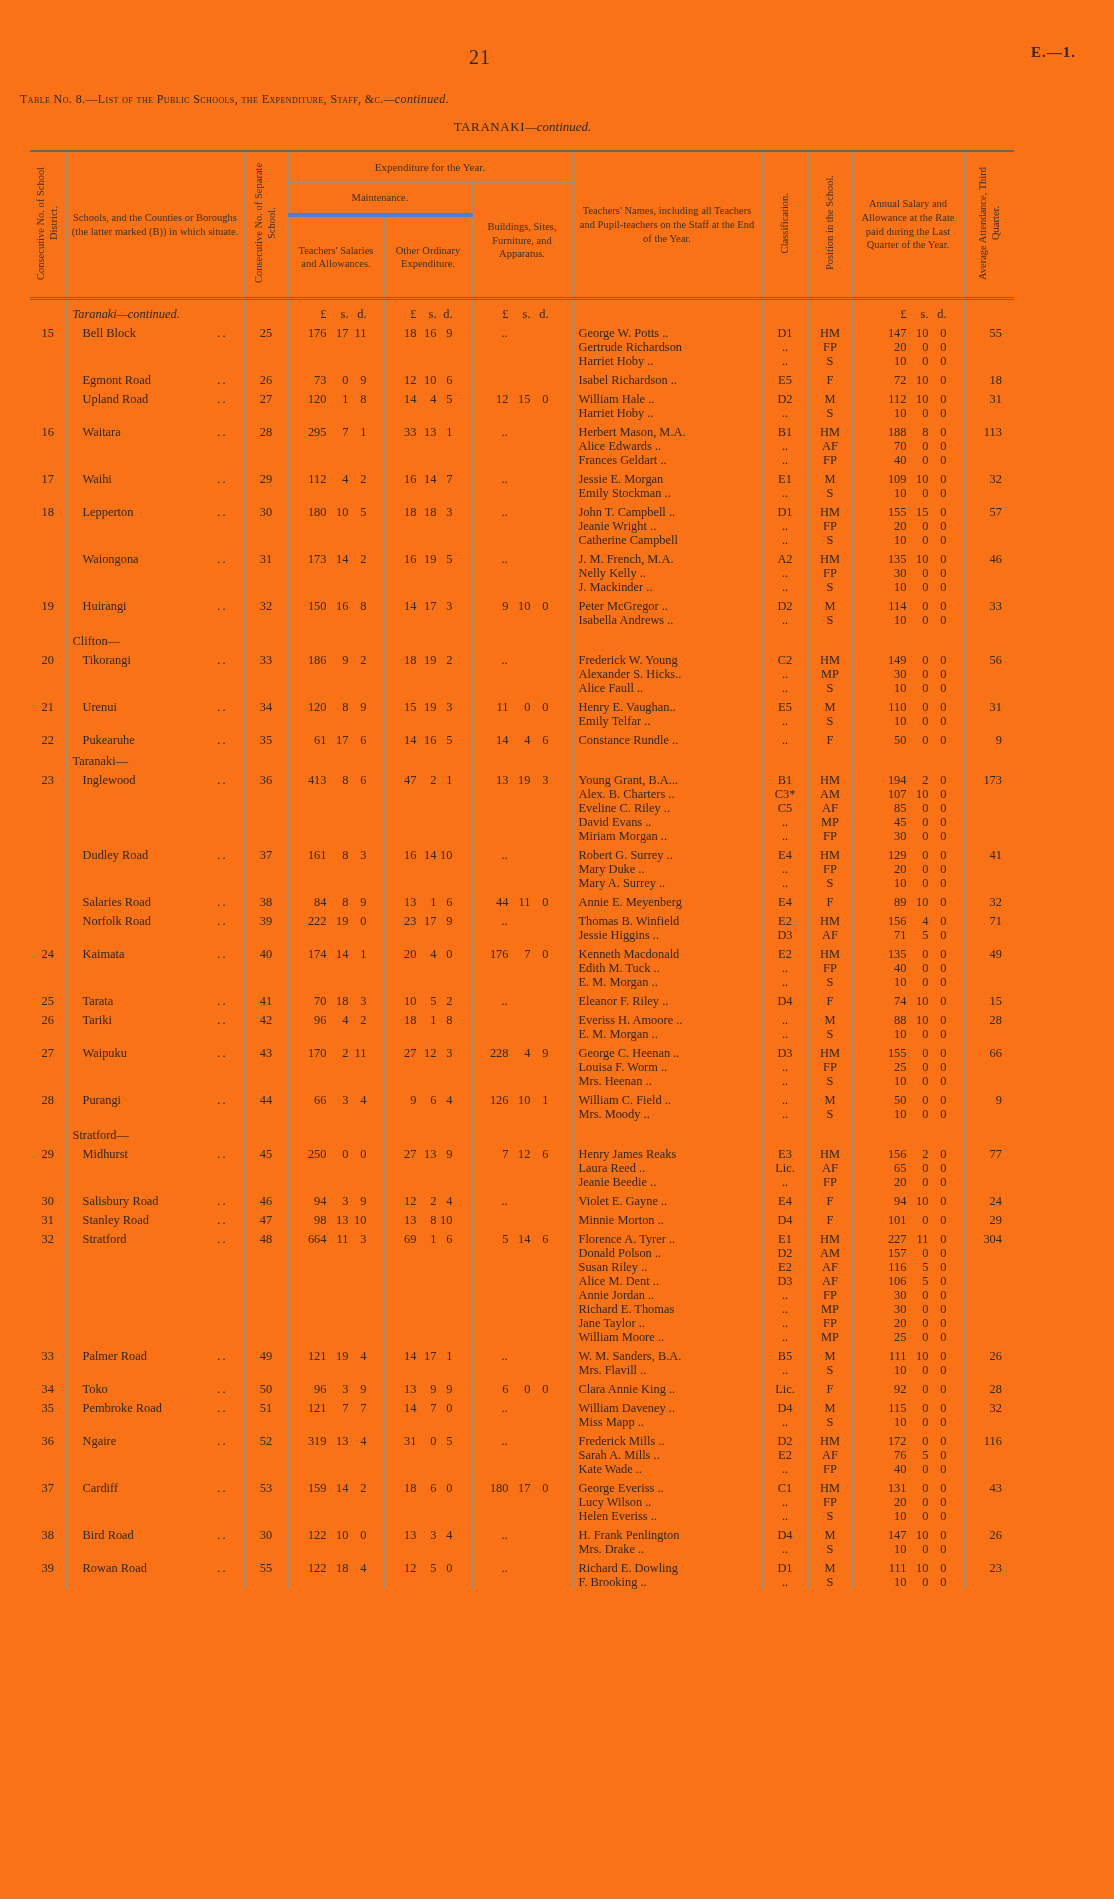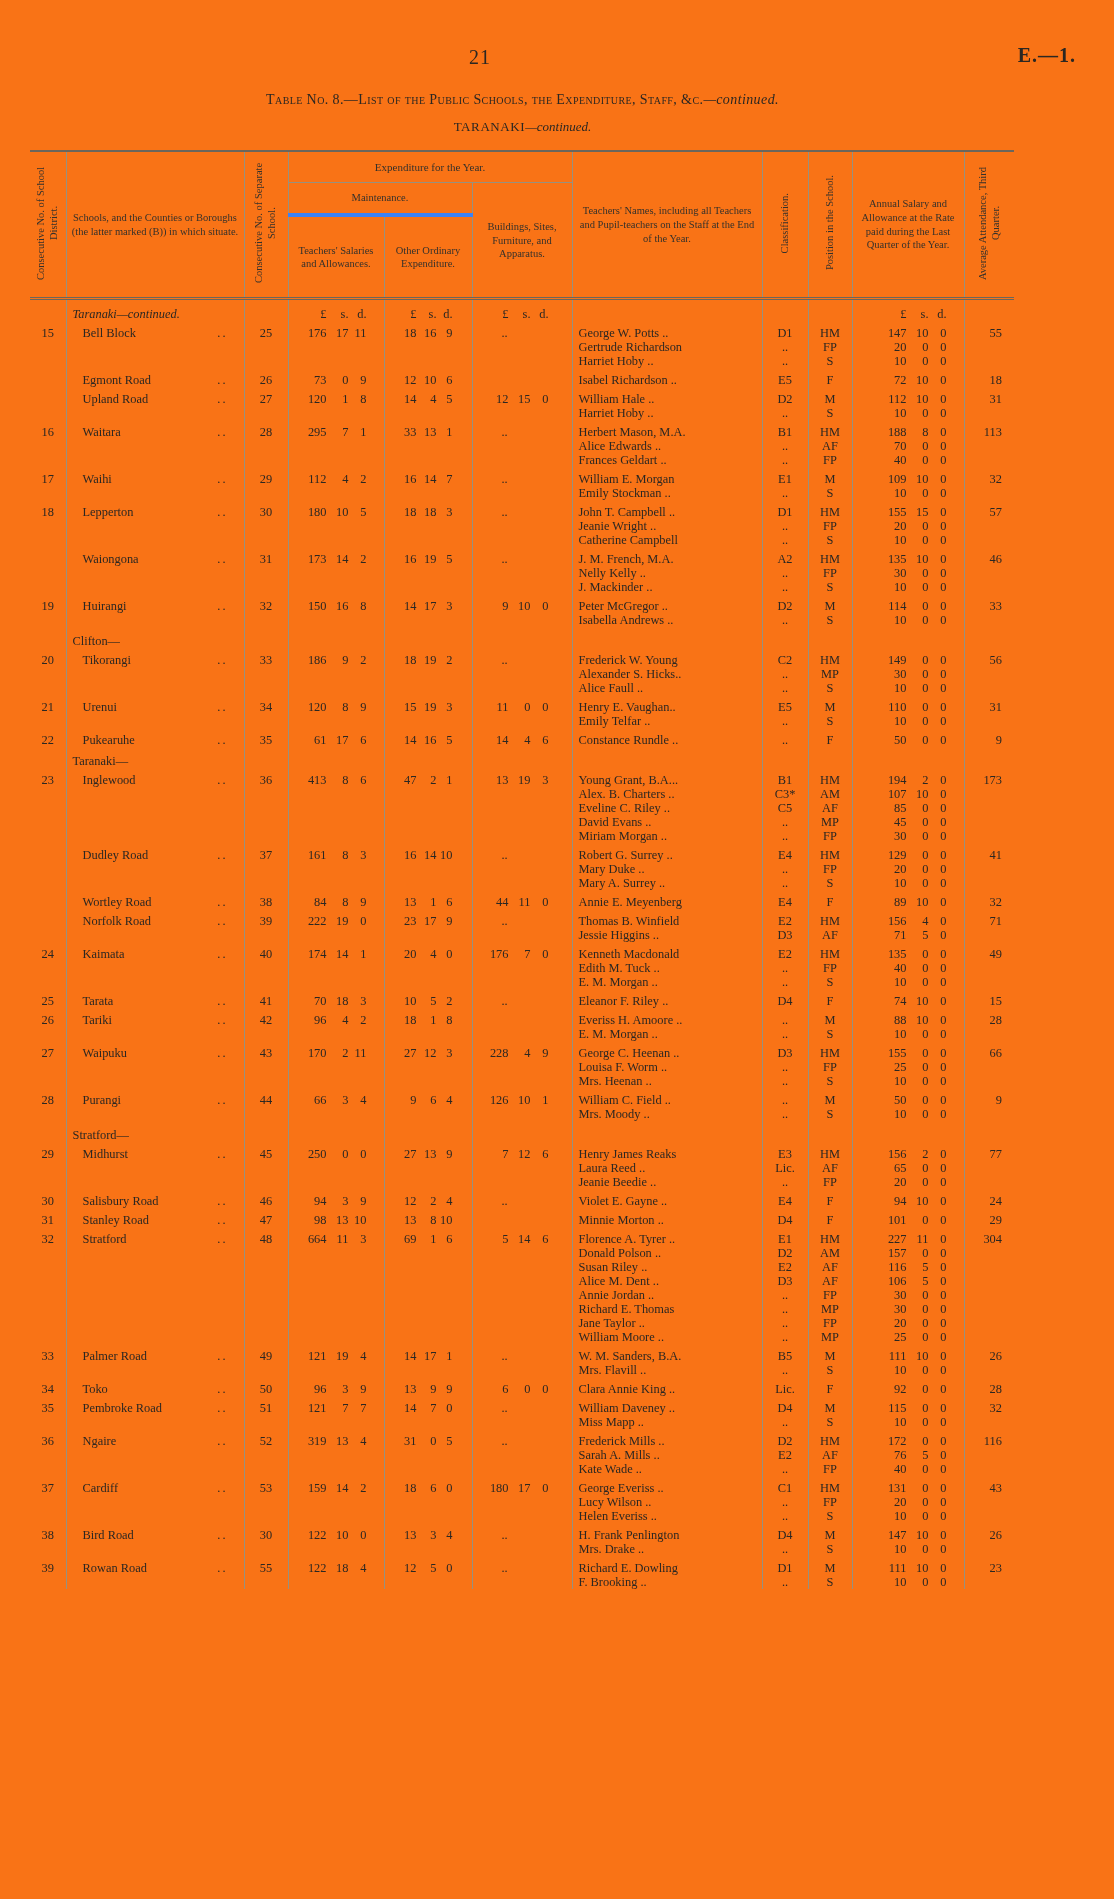--- a/index.html
+++ b/index.html
@@ -13,25 +13,25 @@
   .sheet {
     position:relative; width:1114px; height:1899px;
     background:#f97316; overflow:hidden;
   }
   .page-number {
     position:absolute; top:46px; left:30px; width:900px;
     text-align:center; font-size:20px; letter-spacing:1px;
   }
   .doc-ref {
     position:absolute; top:44px; right:38px;
-    font-size:20px; font-weight:bold; letter-spacing:1px;
+    font-size:15px; font-weight:bold; letter-spacing:1px;
   }
   .table-title {
     position:absolute; top:92px; left:20px; width:1005px;
-    text-align:center; font-size:14px;
+    font-size:12px;
     font-variant:small-caps; letter-spacing:0.4px;
   }
   .table-title .cont { font-variant:normal; font-style:italic; }
   .table-subtitle {
     position:absolute; top:119px; left:20px; width:1005px;
     text-align:center; font-size:13px; letter-spacing:0.6px;
   }
   .table-subtitle .cont { font-style:italic; letter-spacing:0; }
 
   table.schools {
@@ -255,21 +255,21 @@
           <td class="money c-asal"><span class="mp">40</span><span class="ms">0</span><span class="md">0</span></td>
           <td class="c-att"></td>
         </tr>
         <tr class="school-row block-start">
           <td class="c-dist">17</td>
           <td class="c-school"><span class="leader">..</span><span class="nm">Waihi</span></td>
           <td class="c-no">29</td>
           <td class="money c-sal"><span class="mp">112</span><span class="ms">4</span><span class="md">2</span></td>
           <td class="money c-oth"><span class="mp">16</span><span class="ms">14</span><span class="md">7</span></td>
           <td class="money c-bld"><span class="bdots">..</span></td>
-          <td class="c-teach">William E. Morgan</td>
+          <td class="c-teach">Jessie E. Morgan</td>
           <td class="c-cls">E1</td>
           <td class="c-pos">M</td>
           <td class="money c-asal"><span class="mp">109</span><span class="ms">10</span><span class="md">0</span></td>
           <td class="c-att">32</td>
         </tr>
         <tr class="school-row">
           <td class="c-dist"></td>
           <td class="c-school"></td>
           <td class="c-no"></td>
           <td class="money c-sal"></td>
@@ -588,21 +588,21 @@
           <td class="money c-oth"></td>
           <td class="money c-bld"></td>
           <td class="c-teach">Mary A. Surrey ..</td>
           <td class="c-cls">..</td>
           <td class="c-pos">S</td>
           <td class="money c-asal"><span class="mp">10</span><span class="ms">0</span><span class="md">0</span></td>
           <td class="c-att"></td>
         </tr>
         <tr class="school-row block-start">
           <td class="c-dist"></td>
-          <td class="c-school"><span class="leader">..</span><span class="nm">Wortley Road</span></td>
+          <td class="c-school"><span class="leader">..</span><span class="nm">Salaries Road</span></td>
           <td class="c-no">38</td>
           <td class="money c-sal"><span class="mp">84</span><span class="ms">8</span><span class="md">9</span></td>
           <td class="money c-oth"><span class="mp">13</span><span class="ms">1</span><span class="md">6</span></td>
           <td class="money c-bld"><span class="mp">44</span><span class="ms">11</span><span class="md">0</span></td>
           <td class="c-teach">Annie E. Meyenberg</td>
           <td class="c-cls">E4</td>
           <td class="c-pos">F</td>
           <td class="money c-asal"><span class="mp">89</span><span class="ms">10</span><span class="md">0</span></td>
           <td class="c-att">32</td>
         </tr>

